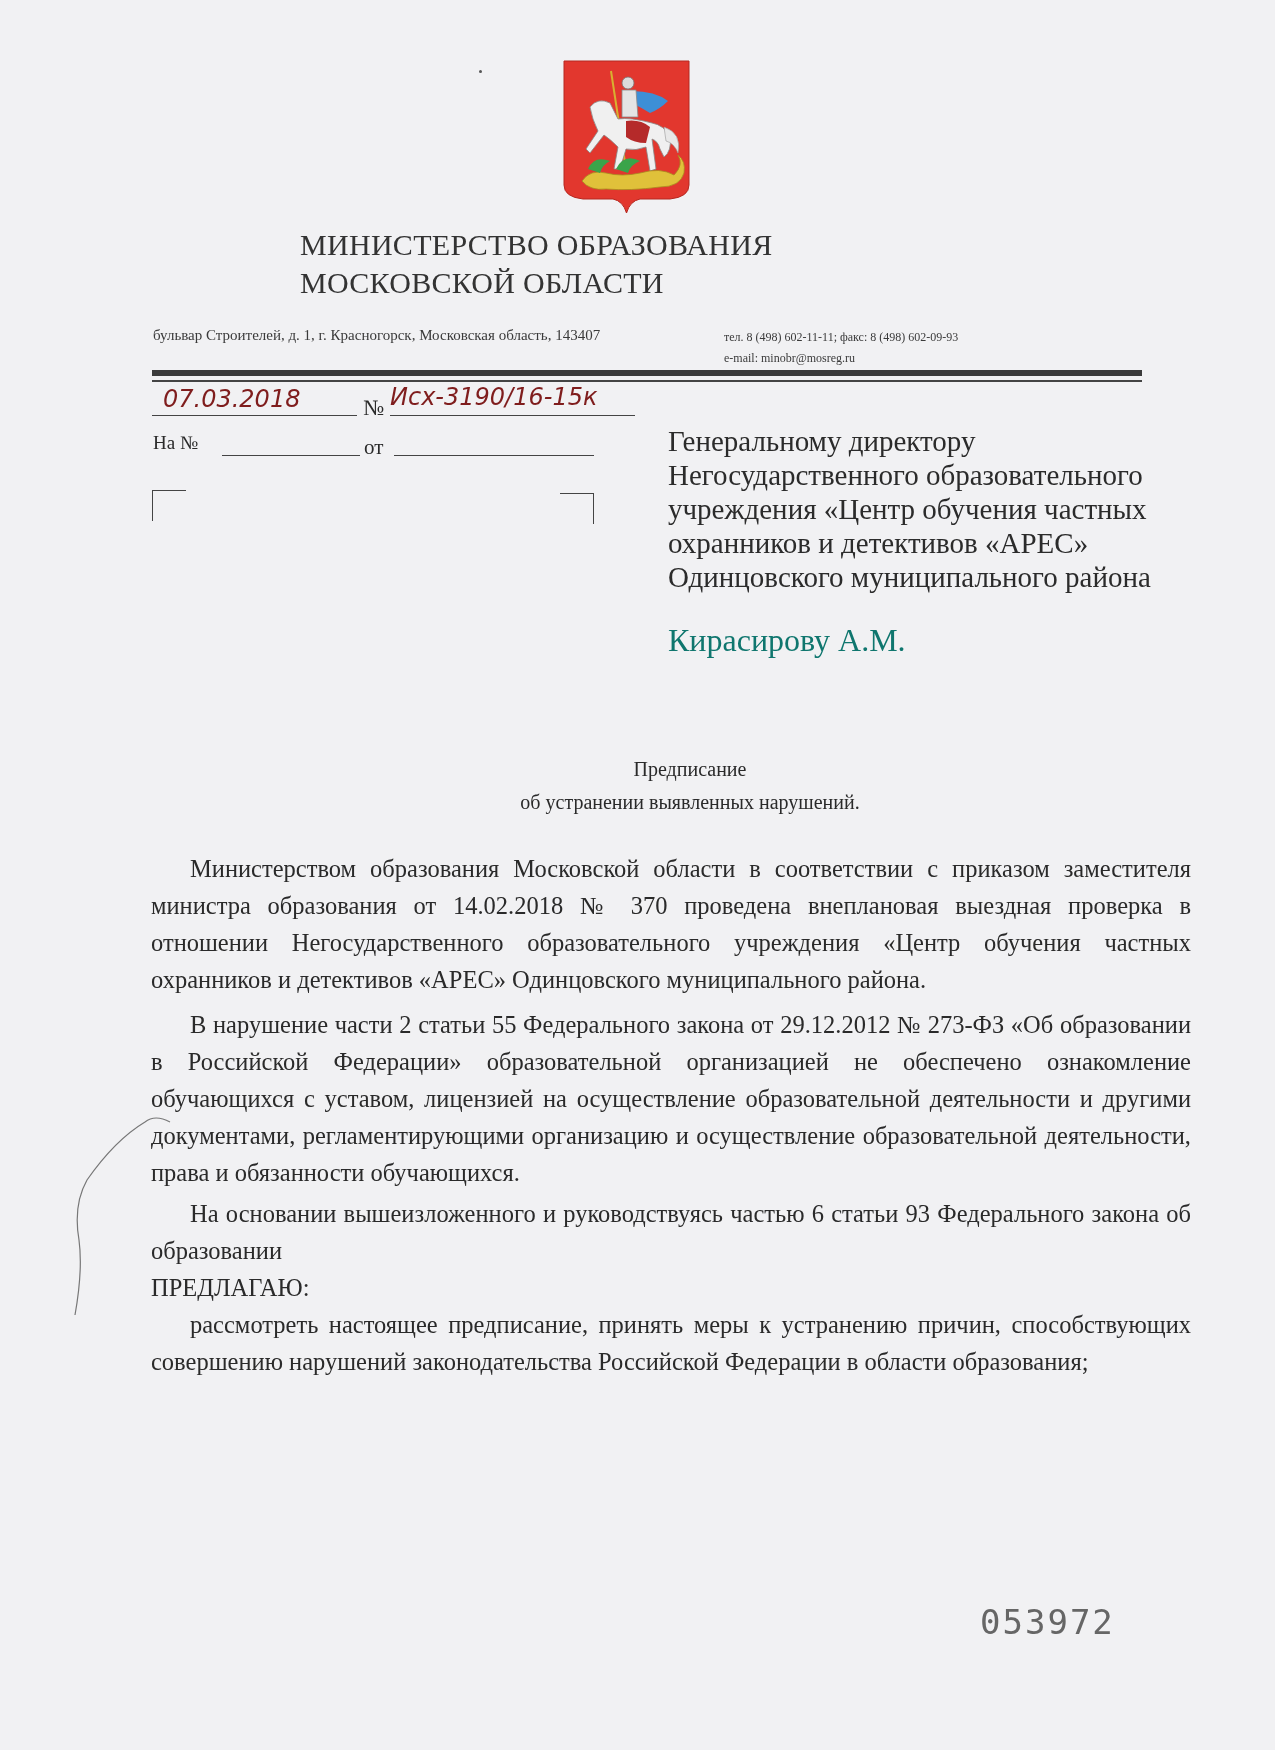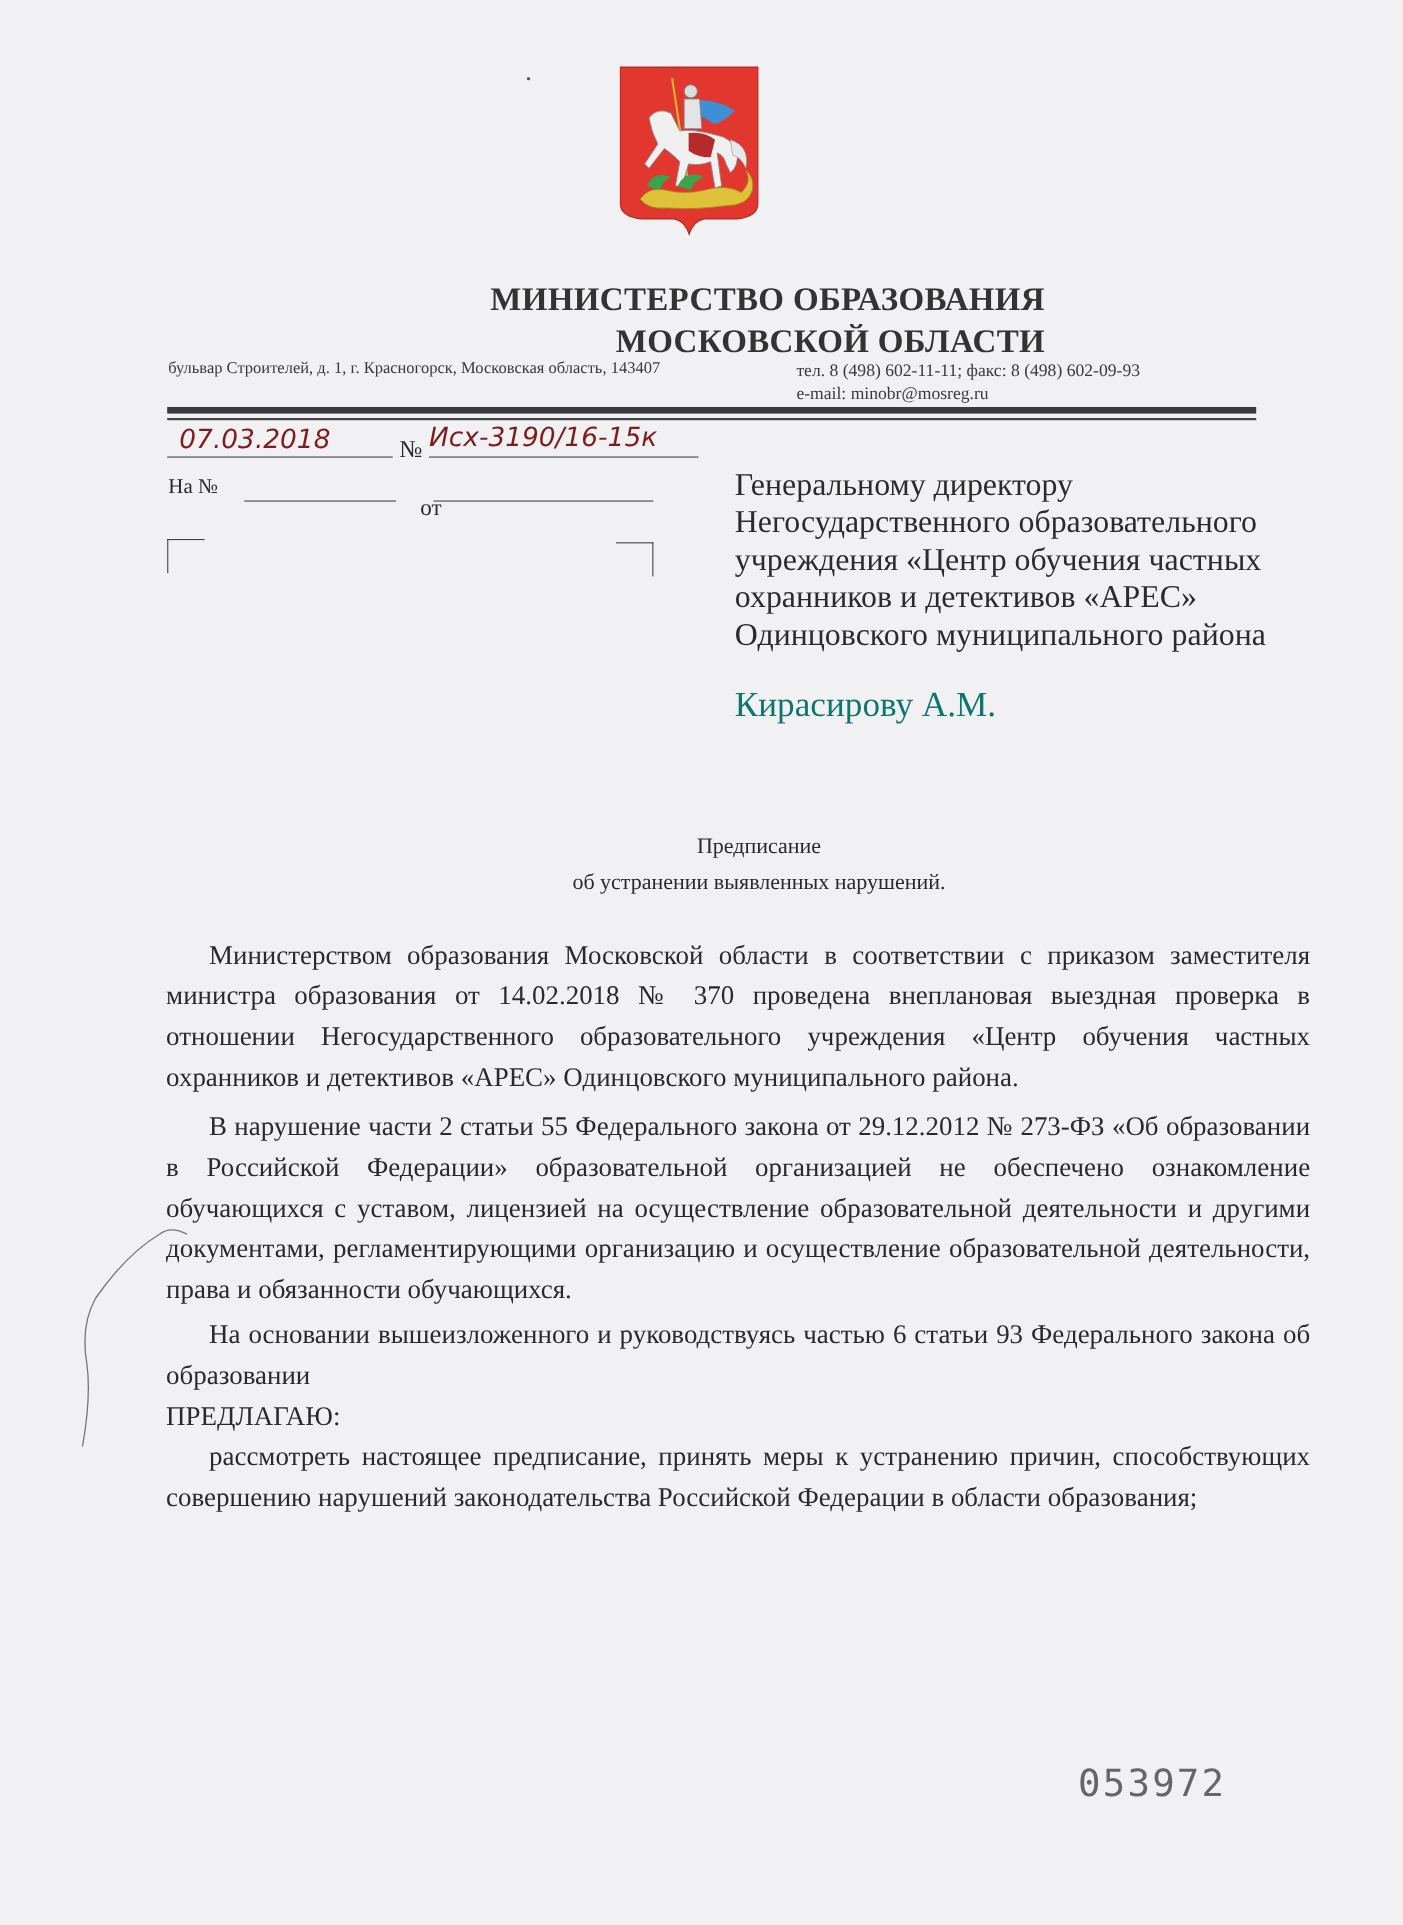--- a/index.html
+++ b/index.html
@@ -9,42 +9,41 @@
     font-family: "Liberation Serif", "DejaVu Serif", serif;
     color: #2a2a2a;
   }
   .abs { position: absolute; }
   .dot-mark { left: 479px; top: 70px; width: 3px; height: 3px; background:#555; border-radius:50%; }
 
   
   .coa { left: 560px; top: 57px; width: 133px; height: 160px; }
 
   .ministry-title {
-    left: 300px; width: 650px; top: 226px; text-align: right;
-    font-weight: bold; font-size: 30px; line-height: 38px; color: #333;
+    left: 300px; width: 650px; top: 226px; text-align: left;
+    font-weight: normal; font-size: 30px; line-height: 38px; color: #333;
     letter-spacing: 0.3px;
-    margin-top: 28px;
   }
   .addr { left: 153px; top: 327px; font-size: 15px; color:#3a3a3a; }
-  .contacts { left: 724px; top: 327px; font-size: 16px; line-height: 21px; color:#3a3a3a; }
+  .contacts { left: 724px; top: 327px; font-size: 12px; line-height: 21px; color:#3a3a3a; }
 
   .rule-thick { left: 152px; top: 370px; width: 990px; height: 6px; background: #3b3b3b; }
   .rule-thin  { left: 152px; top: 380px; width: 990px; height: 2px; background: #444; }
 
   
   .hw { font-family: "DejaVu Sans", sans-serif; font-style: italic; color: #7f1d1d; font-size: 24px; }
   .date-val { left: 163px; top: 385px; }
   .date-line { left: 152px; top: 415px; width: 205px; height: 1px; background:#444; }
   .no-sign1 { left: 363px; top: 395px; font-size: 22px; }
   .num-val { left: 390px; top: 383px; }
   .num-line { left: 390px; top: 415px; width: 245px; height: 1px; background:#444; }
 
   .na-no { left: 153px; top: 432px; font-size: 19px; }
   .na-line { left: 222px; top: 455px; width: 138px; height: 1px; background:#444; }
-  .ot { left: 364px; top: 449px; font-size: 21px; margin-left: 18px; }
+  .ot { left: 364px; top: 435px; font-size: 21px; }
   .ot-line { left: 394px; top: 455px; width: 200px; height: 1px; background:#444; }
 
   .corner-l { left: 152px; top: 490px; width: 33px; height: 30px; border-top: 1px solid #444; border-left: 1px solid #444; }
   .corner-r { left: 560px; top: 493px; width: 33px; height: 30px; border-top: 1px solid #444; border-right: 1px solid #444; }
 
   .addressee { left: 668px; top: 424px; font-size: 29px; line-height: 34px; color: #2b2b2b; }
   .addressee-name { left: 668px; top: 622px; font-size: 32px; color: #0f766e; }
 
   .doc-title { left: 300px; width: 780px; top: 753px; text-align: center; font-size: 20px; line-height: 33px; }
 

